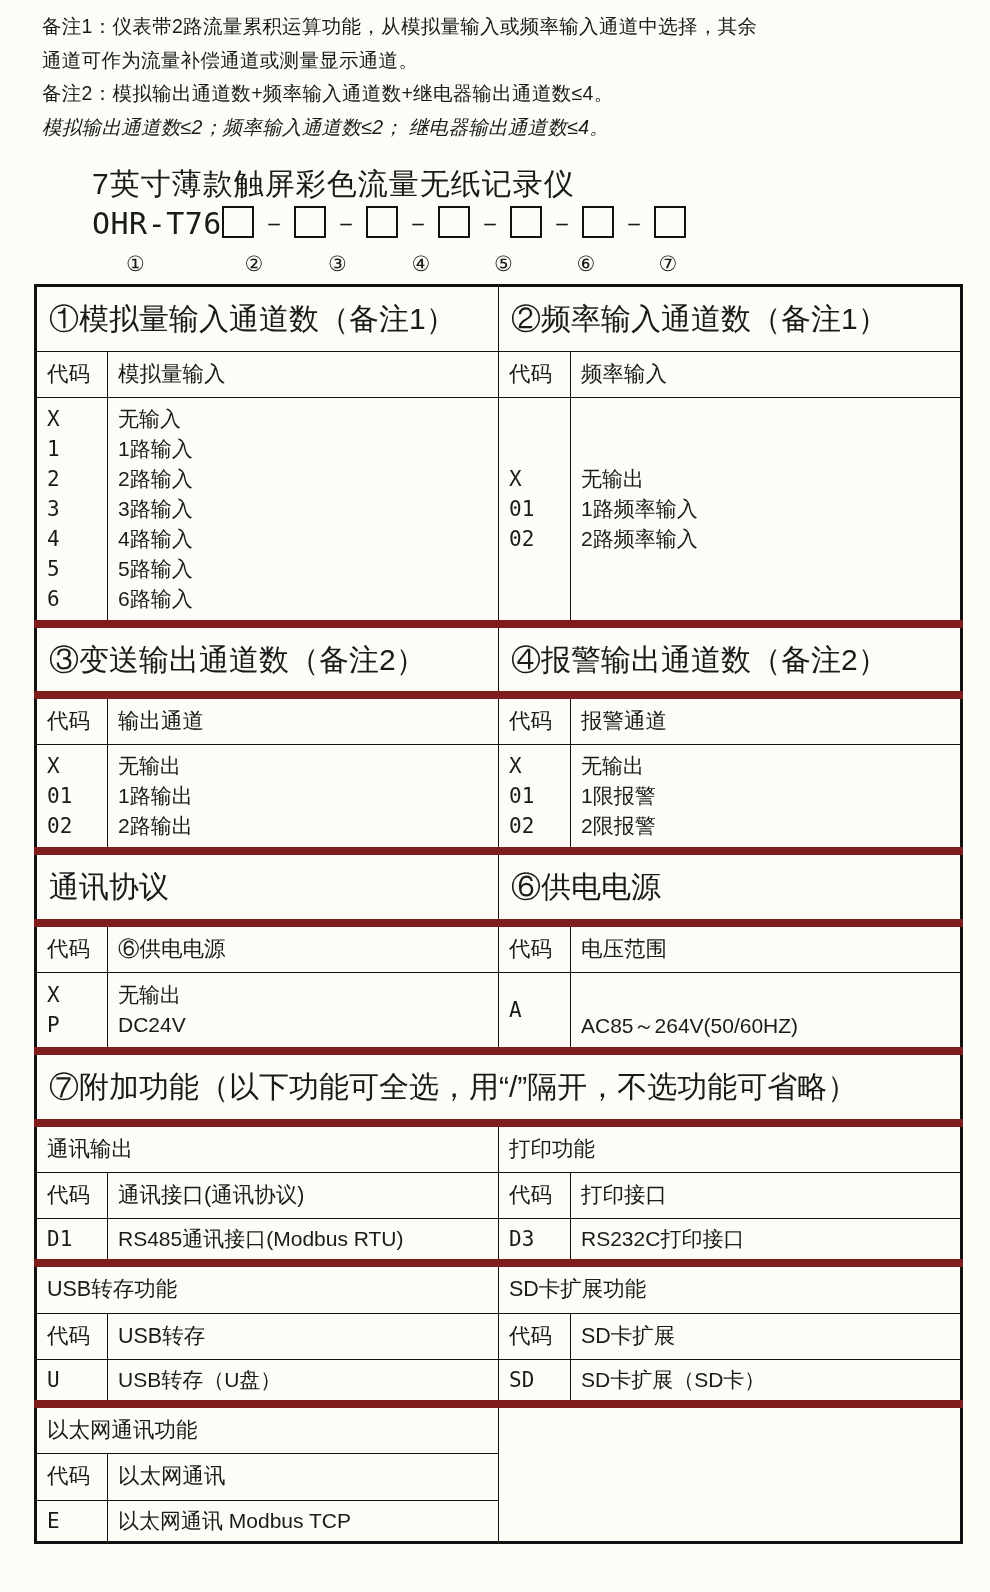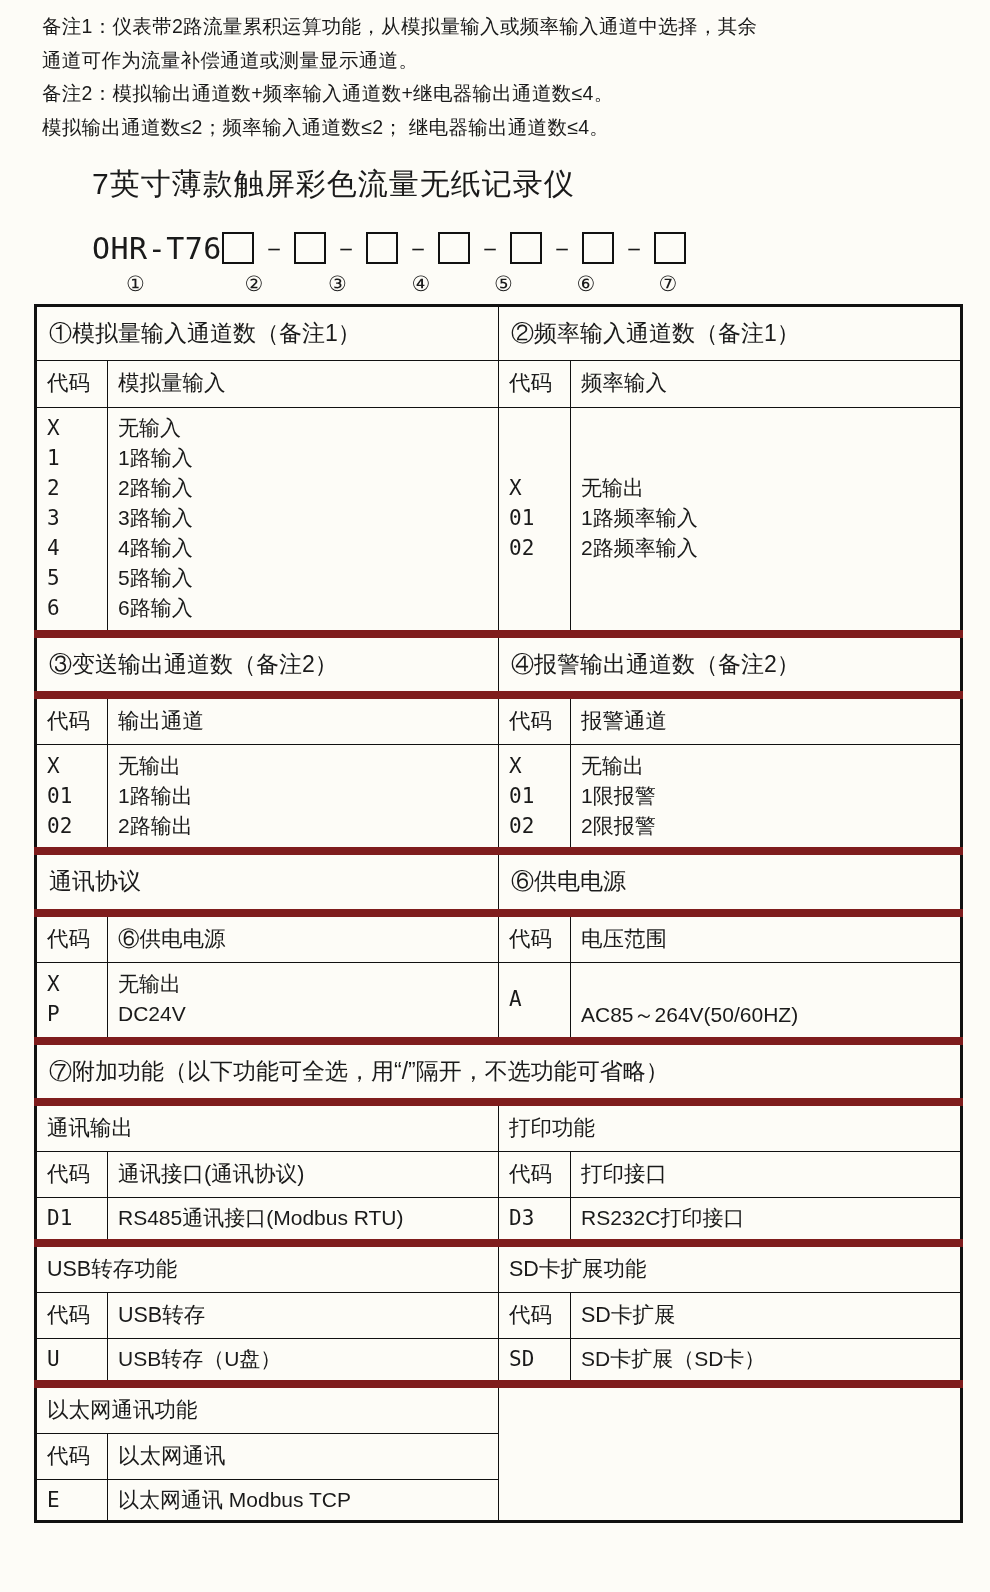--- a/index.html
+++ b/index.html
@@ -28,36 +28,37 @@
     padding: 10px 34px 0 42px;
   }
   .note-line {
     font-size: 19.5px;
     line-height: 1.72;
     letter-spacing: 0.3px;
     white-space: normal;
   }
   .note-indent {
     text-indent: 0;
+    font-style: italic;
   }
 
   
   .title-block {
     margin-top: 22px;
     padding-left: 92px;
   }
   .doc-title {
     font-size: 30px;
     letter-spacing: 1px;
     line-height: 1.2;
   }
   .model-row {
-    margin-top: 24px;
+    margin-top: 4px;
     display: flex;
-    align-items: center;
+    align-items: flex-start;
     height: 44px;
   }
   .model-prefix {
     font-family: "DejaVu Sans Mono", monospace;
     font-size: 30px;
     letter-spacing: 0.5px;
   }
   .model-box {
     width: 32px;
     height: 32px;
@@ -91,21 +92,21 @@
     table-layout: fixed;
   }
   .tbl td {
     border: 1.5px solid #111;
     padding: 5px 10px;
     font-size: 21px;
     vertical-align: middle;
     line-height: 1.45;
   }
   .hdr td {
-    font-size: 23px;
+    font-size: 30px;
     padding: 10px 12px;
   }
   .sub td {
     font-size: 21.5px;
     padding: 7px 10px;
   }
   .thick-top td { border-top: 8px solid #7f1d1d; }
   .codecell {
     text-align: left;
   }

